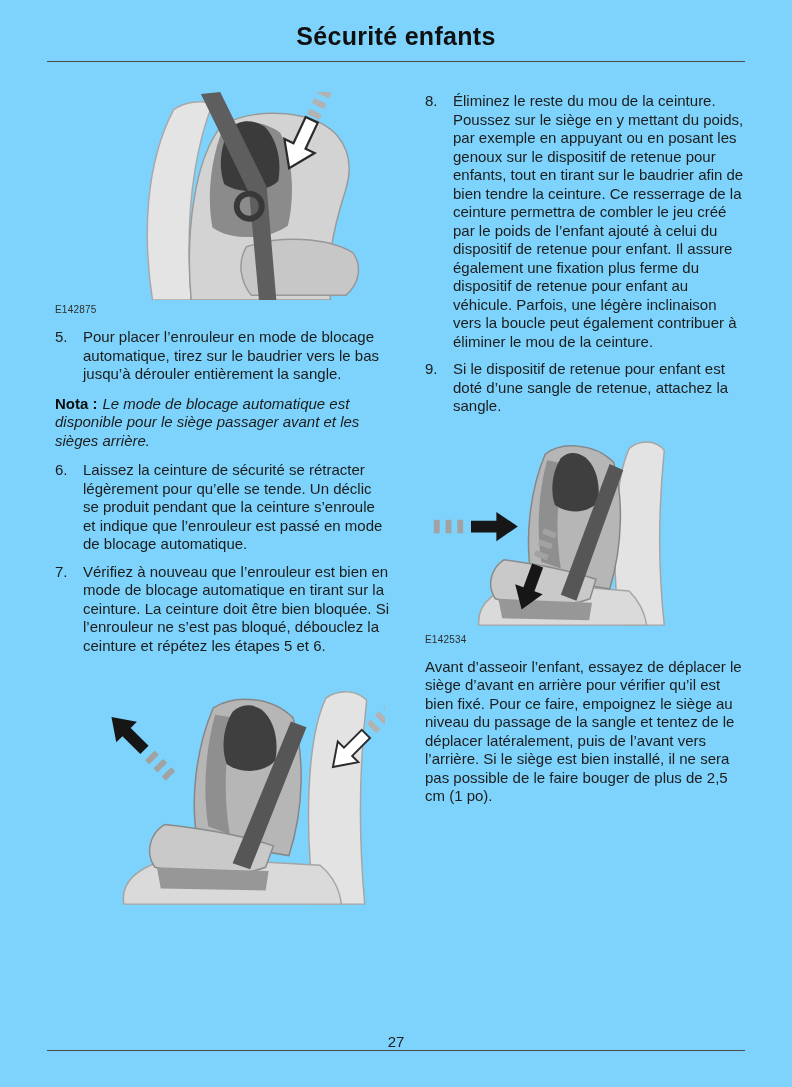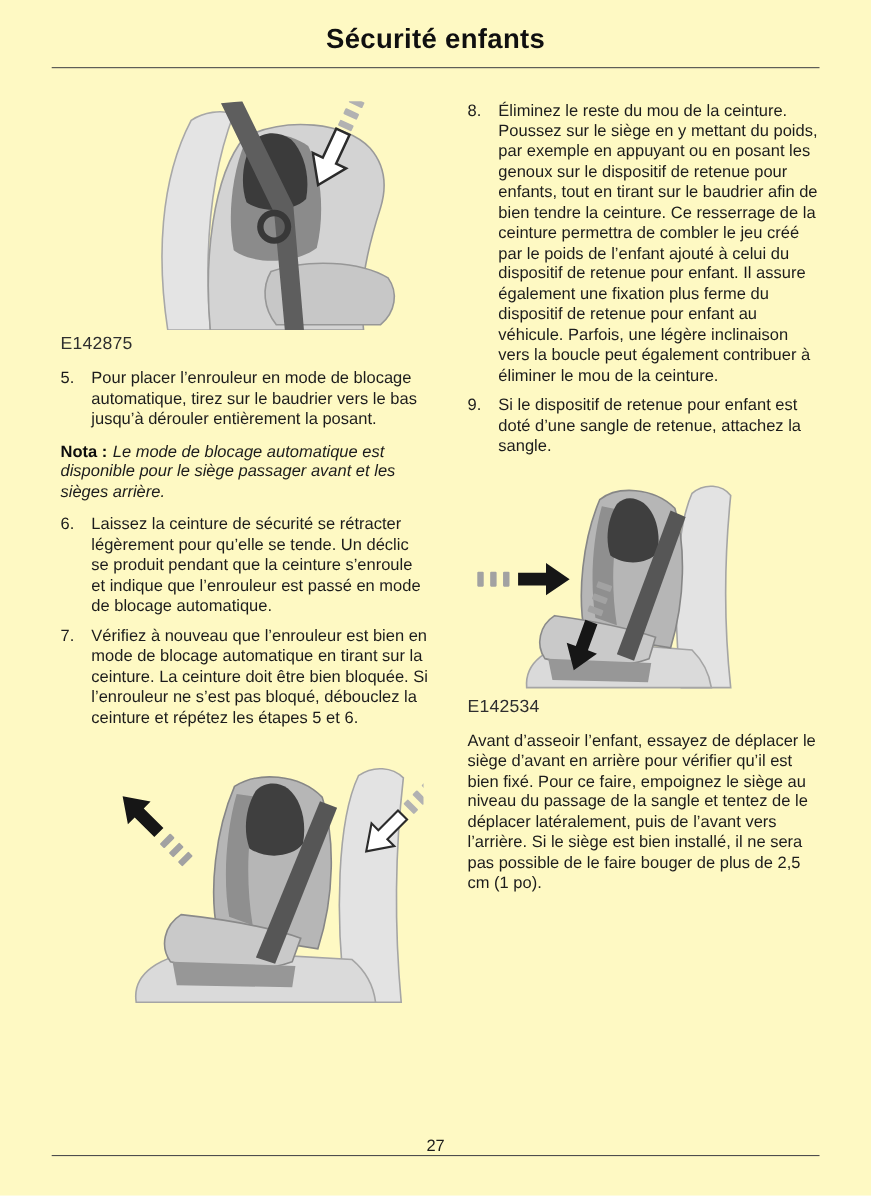--- a/index.html
+++ b/index.html
@@ -3,21 +3,21 @@
 <meta charset="utf-8">
 <style>
   * { margin:0; padding:0; box-sizing:border-box; }
   html,body { background:#ffffff; }
   body {
     width:792px; height:1087px; overflow:hidden;
     font-family:"Liberation Sans", sans-serif;
     color:#1c1c1c;
     -webkit-font-smoothing:antialiased;
   }
-  .page { position:relative; width:792px; height:1087px; background:#fef9c3; }
+  .page { position:relative; width:792px; height:1087px; background:#7dd3fc; }
 
   
   .header h1 {
     text-align:center; font-size:25px; font-weight:bold; color:#101010;
     letter-spacing:.3px; padding-top:22px;
   }
   .header .rule { margin:10px 47px 0 47px; border-bottom:1.5px solid #4d4d4d; }
 
   
   .columns { display:flex; gap:34px; padding:30px 47px 0 55px; align-items:flex-start; }
@@ -32,21 +32,21 @@
 
   
   .nota { font-size:15px; line-height:18.5px; margin:11px 0 11px 0; }
   .nota b { font-weight:bold; margin-right:5px; color:#0d0d0d;text-align:right; }
   .nota i { font-style:italic; }
 
   
   figure { margin:0 0 13px 0; }
   figure svg { display:block; }
   figure.fig-1 svg { margin-left:22px; }
-  figcaption { font-size:16px; color:#2e2e2e; margin-top:4px; letter-spacing:.2px; }
+  figcaption { font-size:10px; color:#2e2e2e; margin-top:4px; letter-spacing:.2px; }
   .fig-2 { margin-top:16px; }
 
   
   .footer {
     position:absolute; left:47px; right:47px; bottom:36px;
     text-align:center; font-size:15px; color:#1c1c1c;
     border-bottom:1.5px solid #4d4d4d; 
   }
 </style>
 </head>
@@ -92,21 +92,21 @@
           <circle cx="178" cy="118" r="13" fill="none" stroke="#383838" stroke-width="6"></circle>
 
           <use href="#dash" transform="translate(228,60) rotate(25)" fill="#b2b2b2"></use>
           <use href="#arr" transform="translate(228,60) rotate(25) scale(1.15)" fill="#ffffff" stroke="#2b2b2b" stroke-width="2"></use>
         </svg>
         <figcaption>E142875</figcaption>
       </figure>
 
       <div class="step">
         <span class="num">5.</span>
-        <span class="txt">Pour placer l’enrouleur en mode de blocage automatique, tirez sur le baudrier vers le bas jusqu’à dérouler entièrement la posant.</span>
+        <span class="txt">Pour placer l’enrouleur en mode de blocage automatique, tirez sur le baudrier vers le bas jusqu’à dérouler entièrement la sangle.</span>
       </div>
 
       <p class="nota">
         <b>Nota :</b><i>Le mode de blocage automatique est disponible pour le siège passager avant et les sièges arrière.</i>
       </p>
 
       <div class="step">
         <span class="num">6.</span>
         <span class="txt">Laissez la ceinture de sécurité se rétracter légèrement pour qu’elle se tende. Un déclic se produit pendant que la ceinture s’enroule et indique que l’enrouleur est passé en mode de blocage automatique.</span>
       </div>

